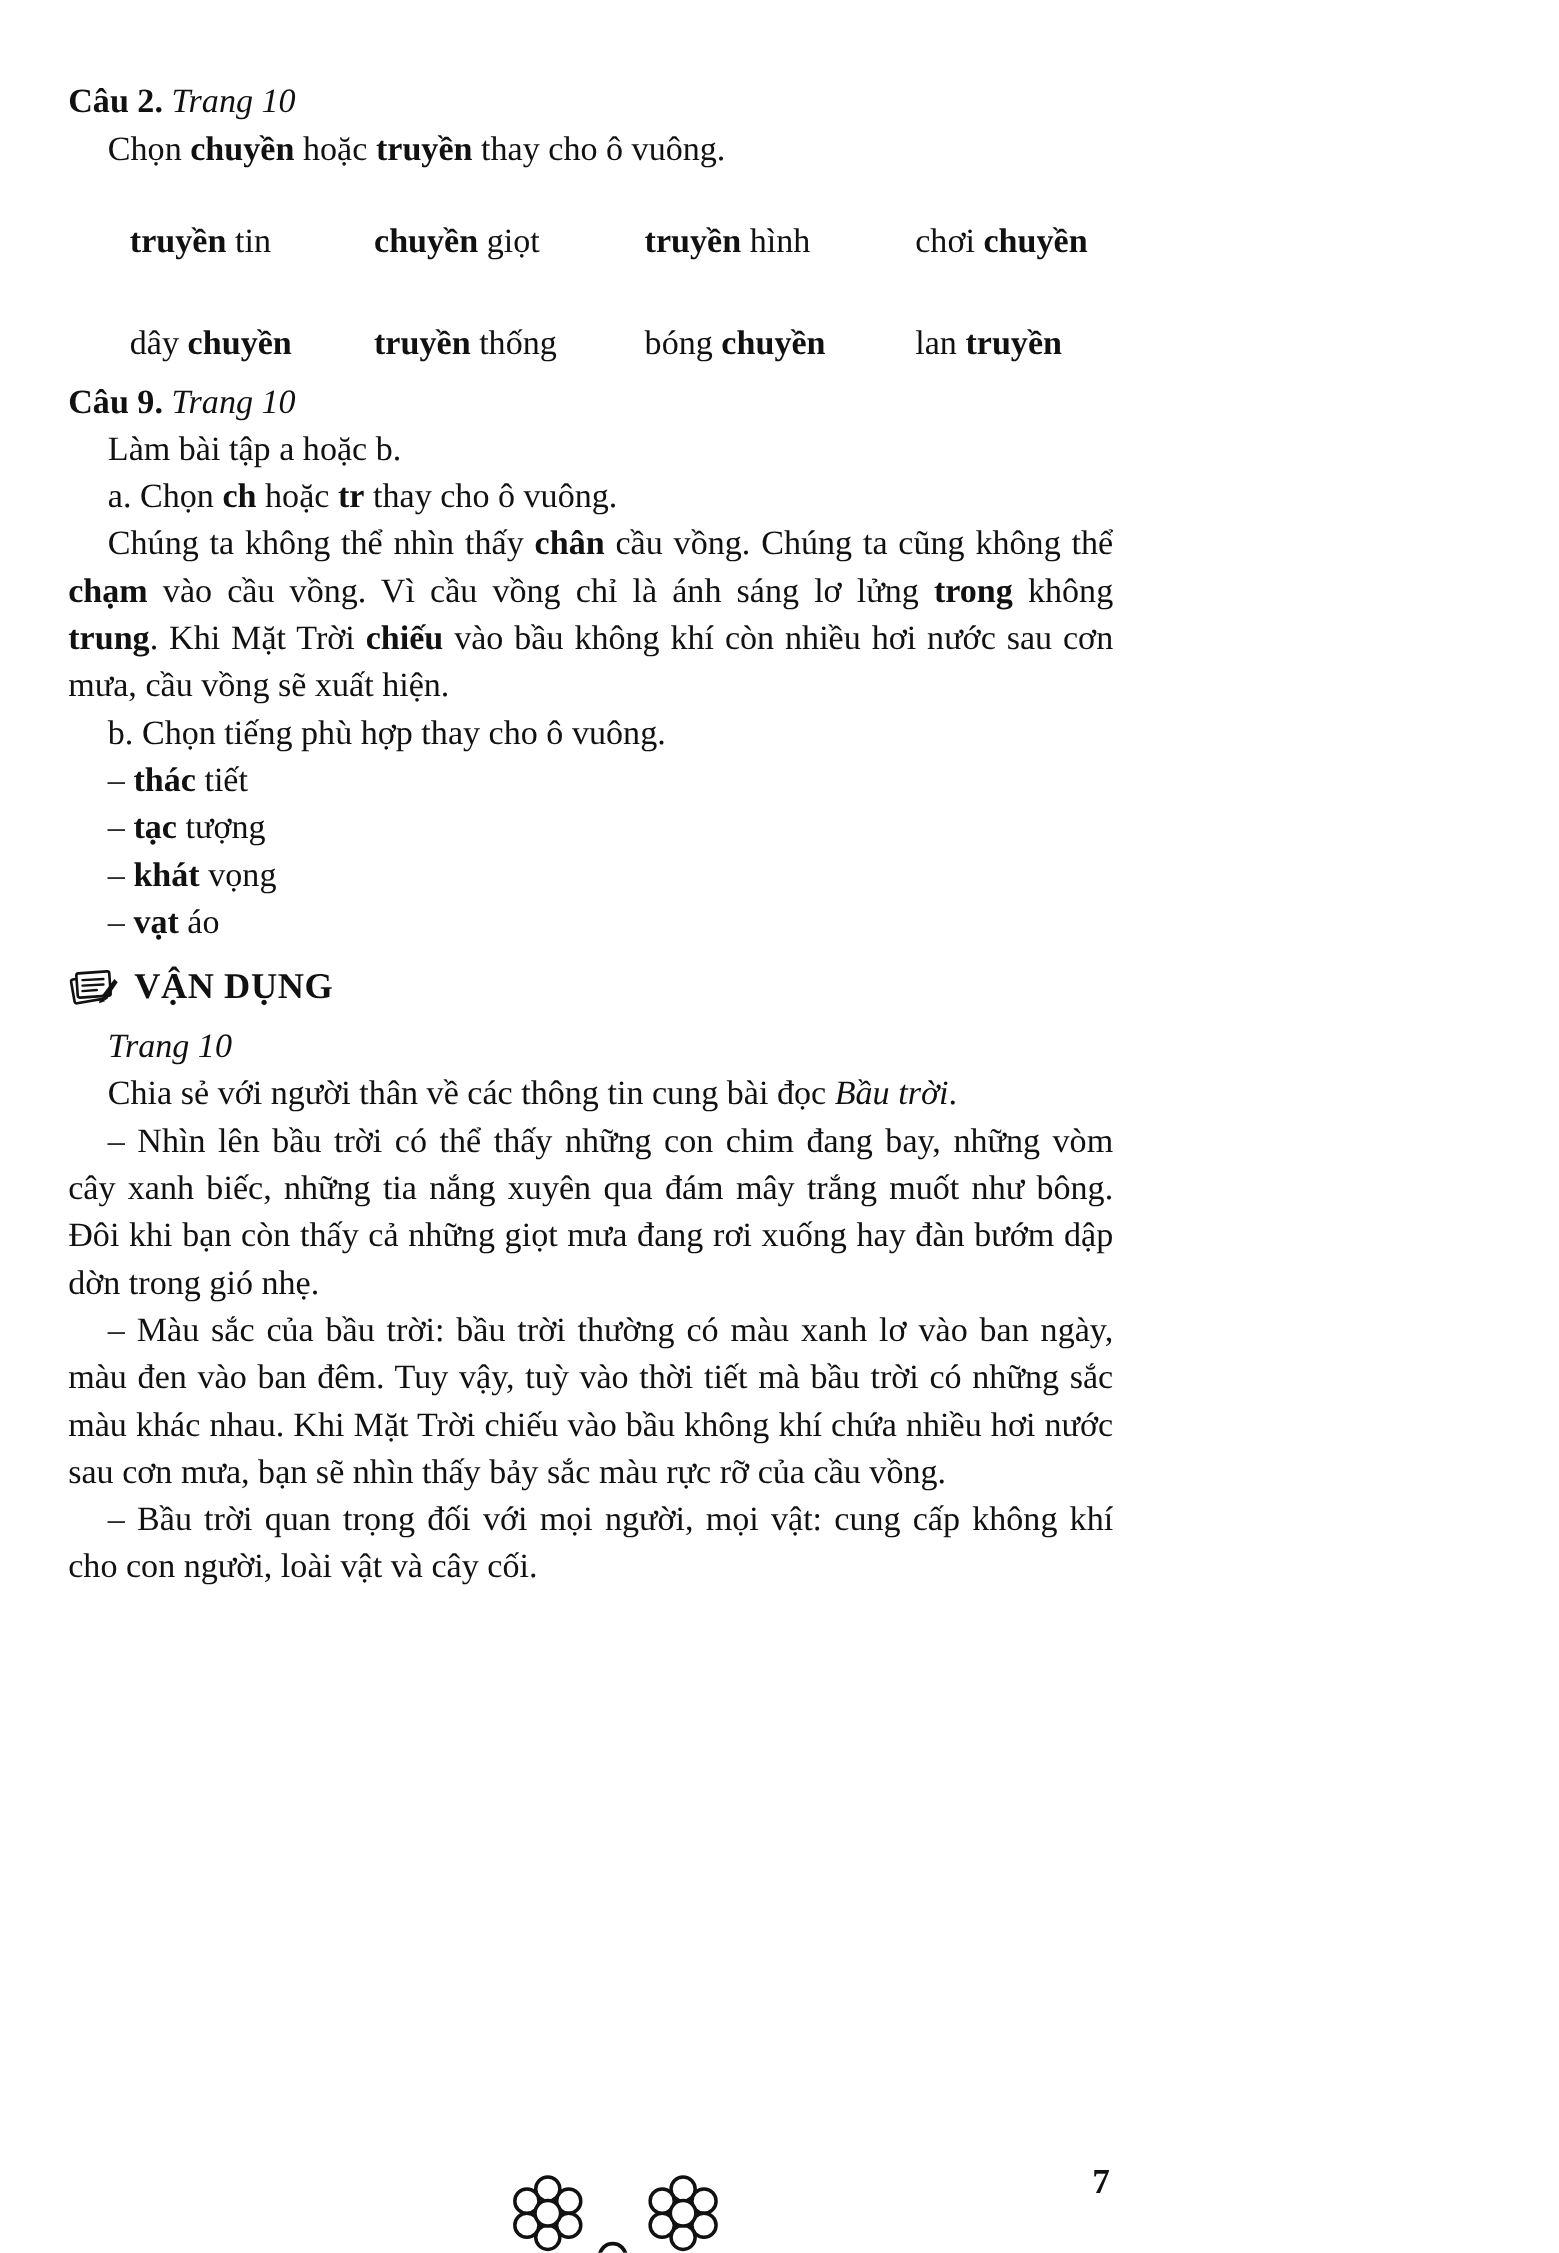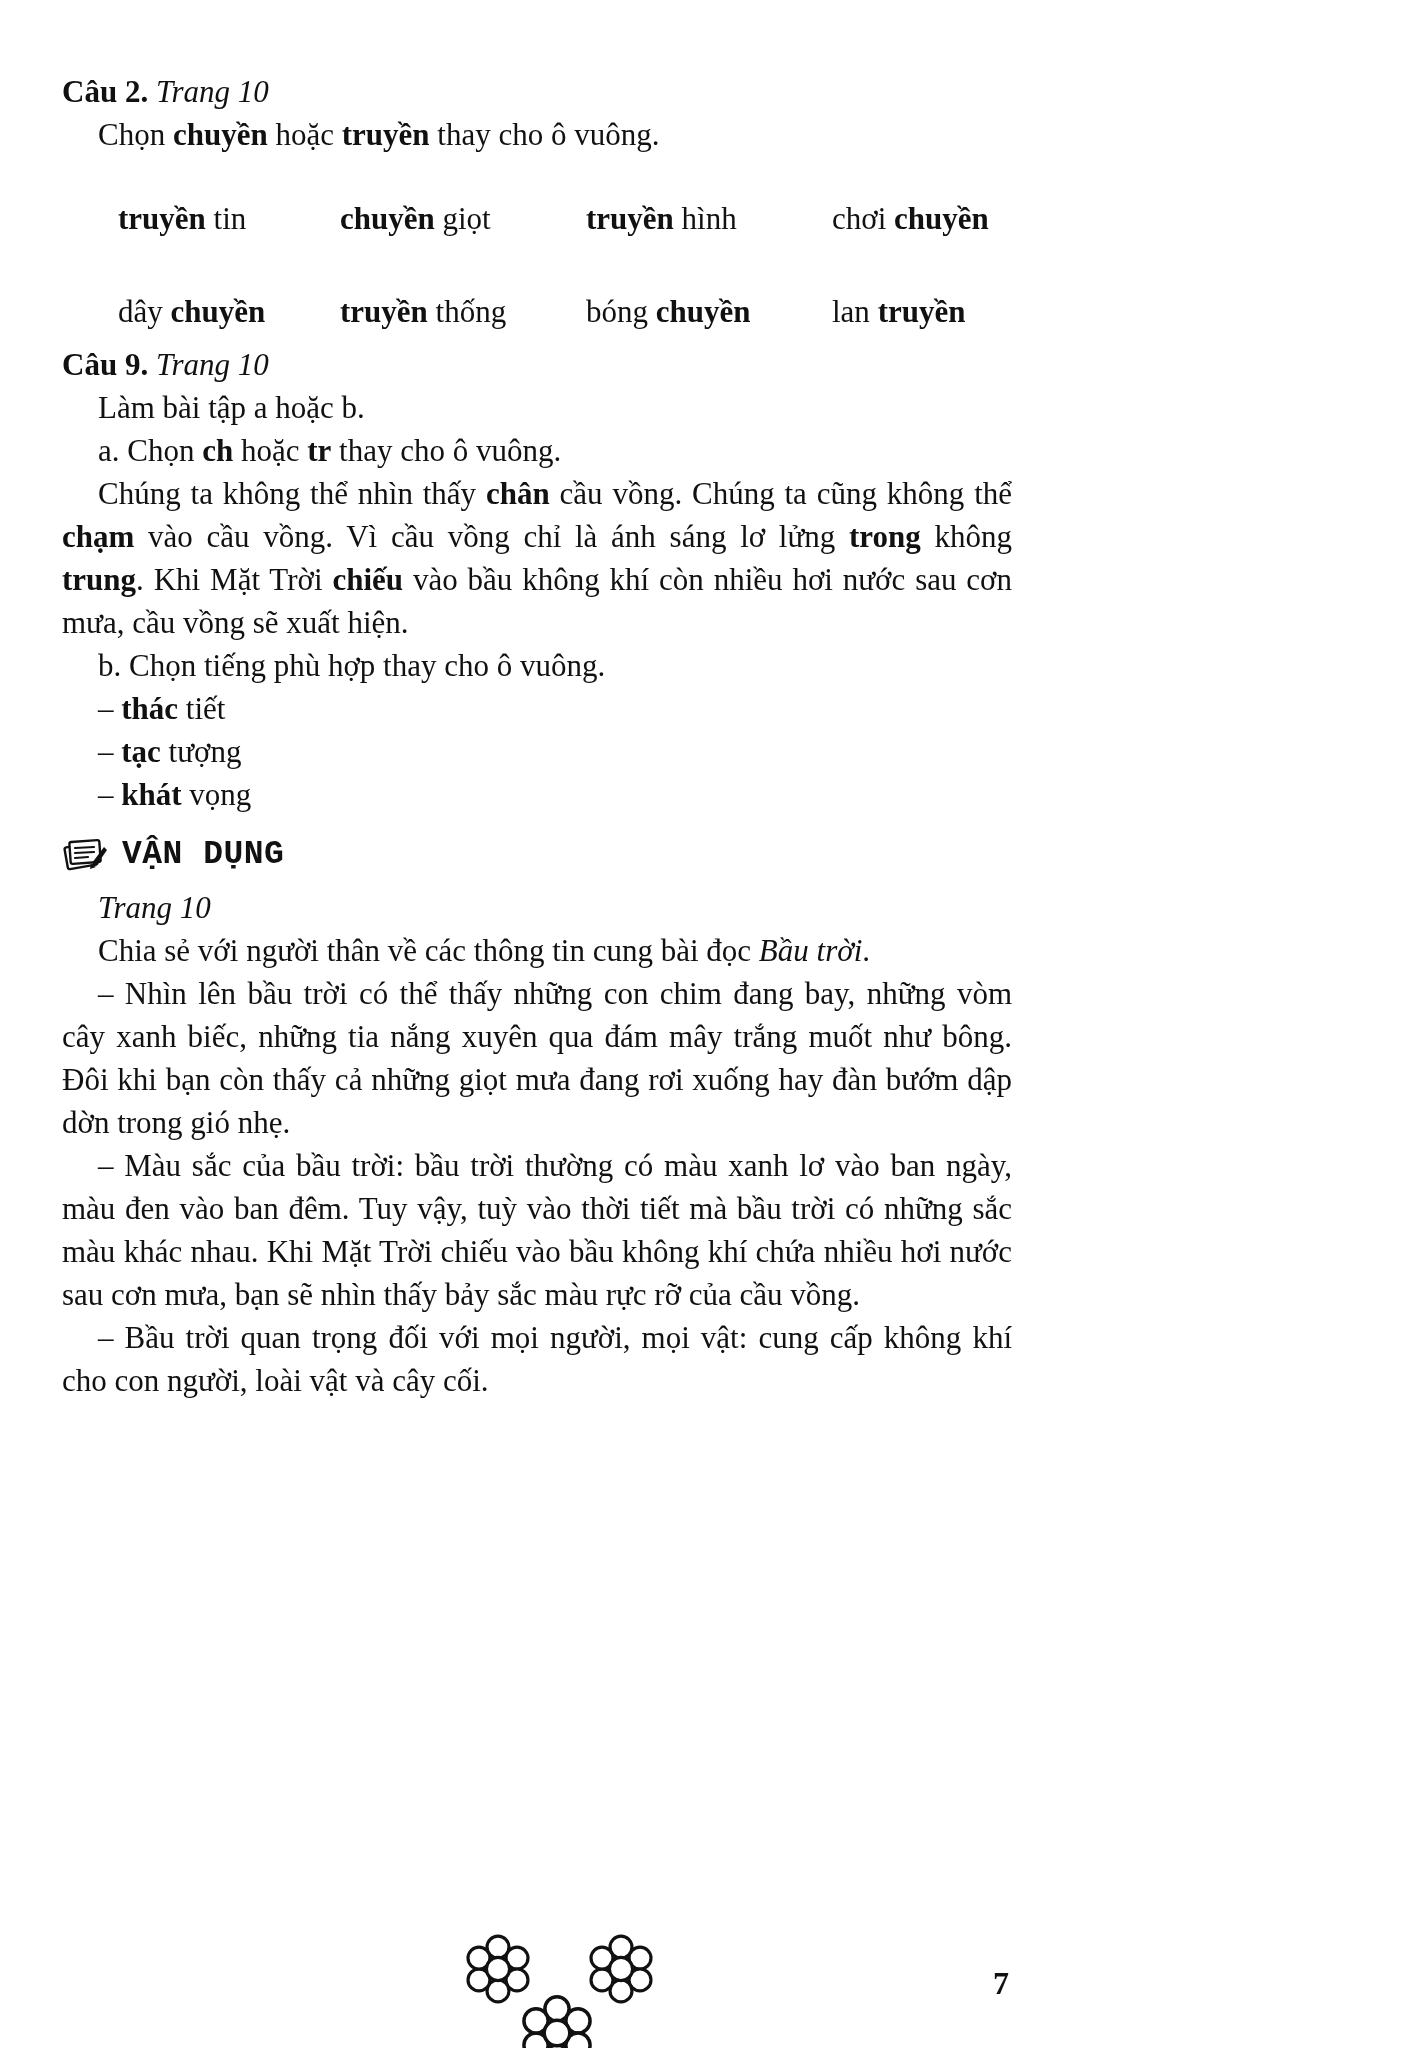--- a/index.html
+++ b/index.html
@@ -40,21 +40,21 @@
   .word-pair { white-space: nowrap; margin-top: 35px; }
 
   .vd-header {
     display: flex;
     align-items: center;
     gap: 14px;
     margin: 12px 0 6px 0;
     height: 52px;
   }
   .vd-title {
-    font-family: Liberation Mono, monospace;
+    font-family: Liberation Serif, serif;
     font-weight: 700;
     font-size: 33px;
     letter-spacing: 0.5px;
   }
   .vd-icon { display: inline-flex; }
 
   .flowers {
     position: relative;
     margin-top: 528px;
     height: 175px;
@@ -93,20 +93,21 @@
   </div>
 
   <p class="h"><span class="b">Câu 9. </span><span class="i">Trang 10</span></p>
   <p class="ind"><span>Làm bài tập a hoặc b.</span></p>
   <p class="ind"><span>a. Chọn </span><span class="b">ch</span><span> hoặc </span><span class="b">tr</span><span> thay cho ô vuông.</span></p>
   <p class="ind just"><span>Chúng ta không thể nhìn thấy </span><span class="b">chân</span><span> cầu vồng. Chúng ta cũng không thể </span><span class="b">chạm</span><span> vào cầu vồng. Vì cầu vồng chỉ là ánh sáng lơ lửng </span><span class="b">trong</span><span> không </span><span class="b">trung</span><span>. Khi Mặt Trời </span><span class="b">chiếu</span><span> vào bầu không khí còn nhiều hơi nước sau cơn mưa, cầu vồng sẽ xuất hiện.</span></p>
   <p class="ind"><span>b. Chọn tiếng phù hợp thay cho ô vuông.</span></p>
   <p class="ind"><span>– </span><span class="b">thác</span><span> tiết</span></p>
   <p class="ind"><span>– </span><span class="b">tạc</span><span> tượng</span></p>
   <p class="ind"><span>– </span><span class="b">khát</span><span> vọng</span></p>
+  <p class="ind"><span>– </span><span class="b">vạt</span><span> áo</span></p>
 
   <div class="vd-header">
     <span class="vd-icon">
       <svg width="46" height="42" viewBox="0 0 46 42">
         <g fill="#ffffff" stroke="#111" stroke-width="2.4" stroke-linejoin="round">
           <rect x="4" y="12" width="30" height="22" rx="2" transform="rotate(-10 19 23)"></rect>
           <rect x="8" y="8" width="30" height="22" rx="2" transform="rotate(-4 23 19)"></rect>
         </g>
         <g stroke="#111" stroke-width="2.2" stroke-linecap="round">
           <line x1="13" y1="15" x2="32" y2="14"></line>

